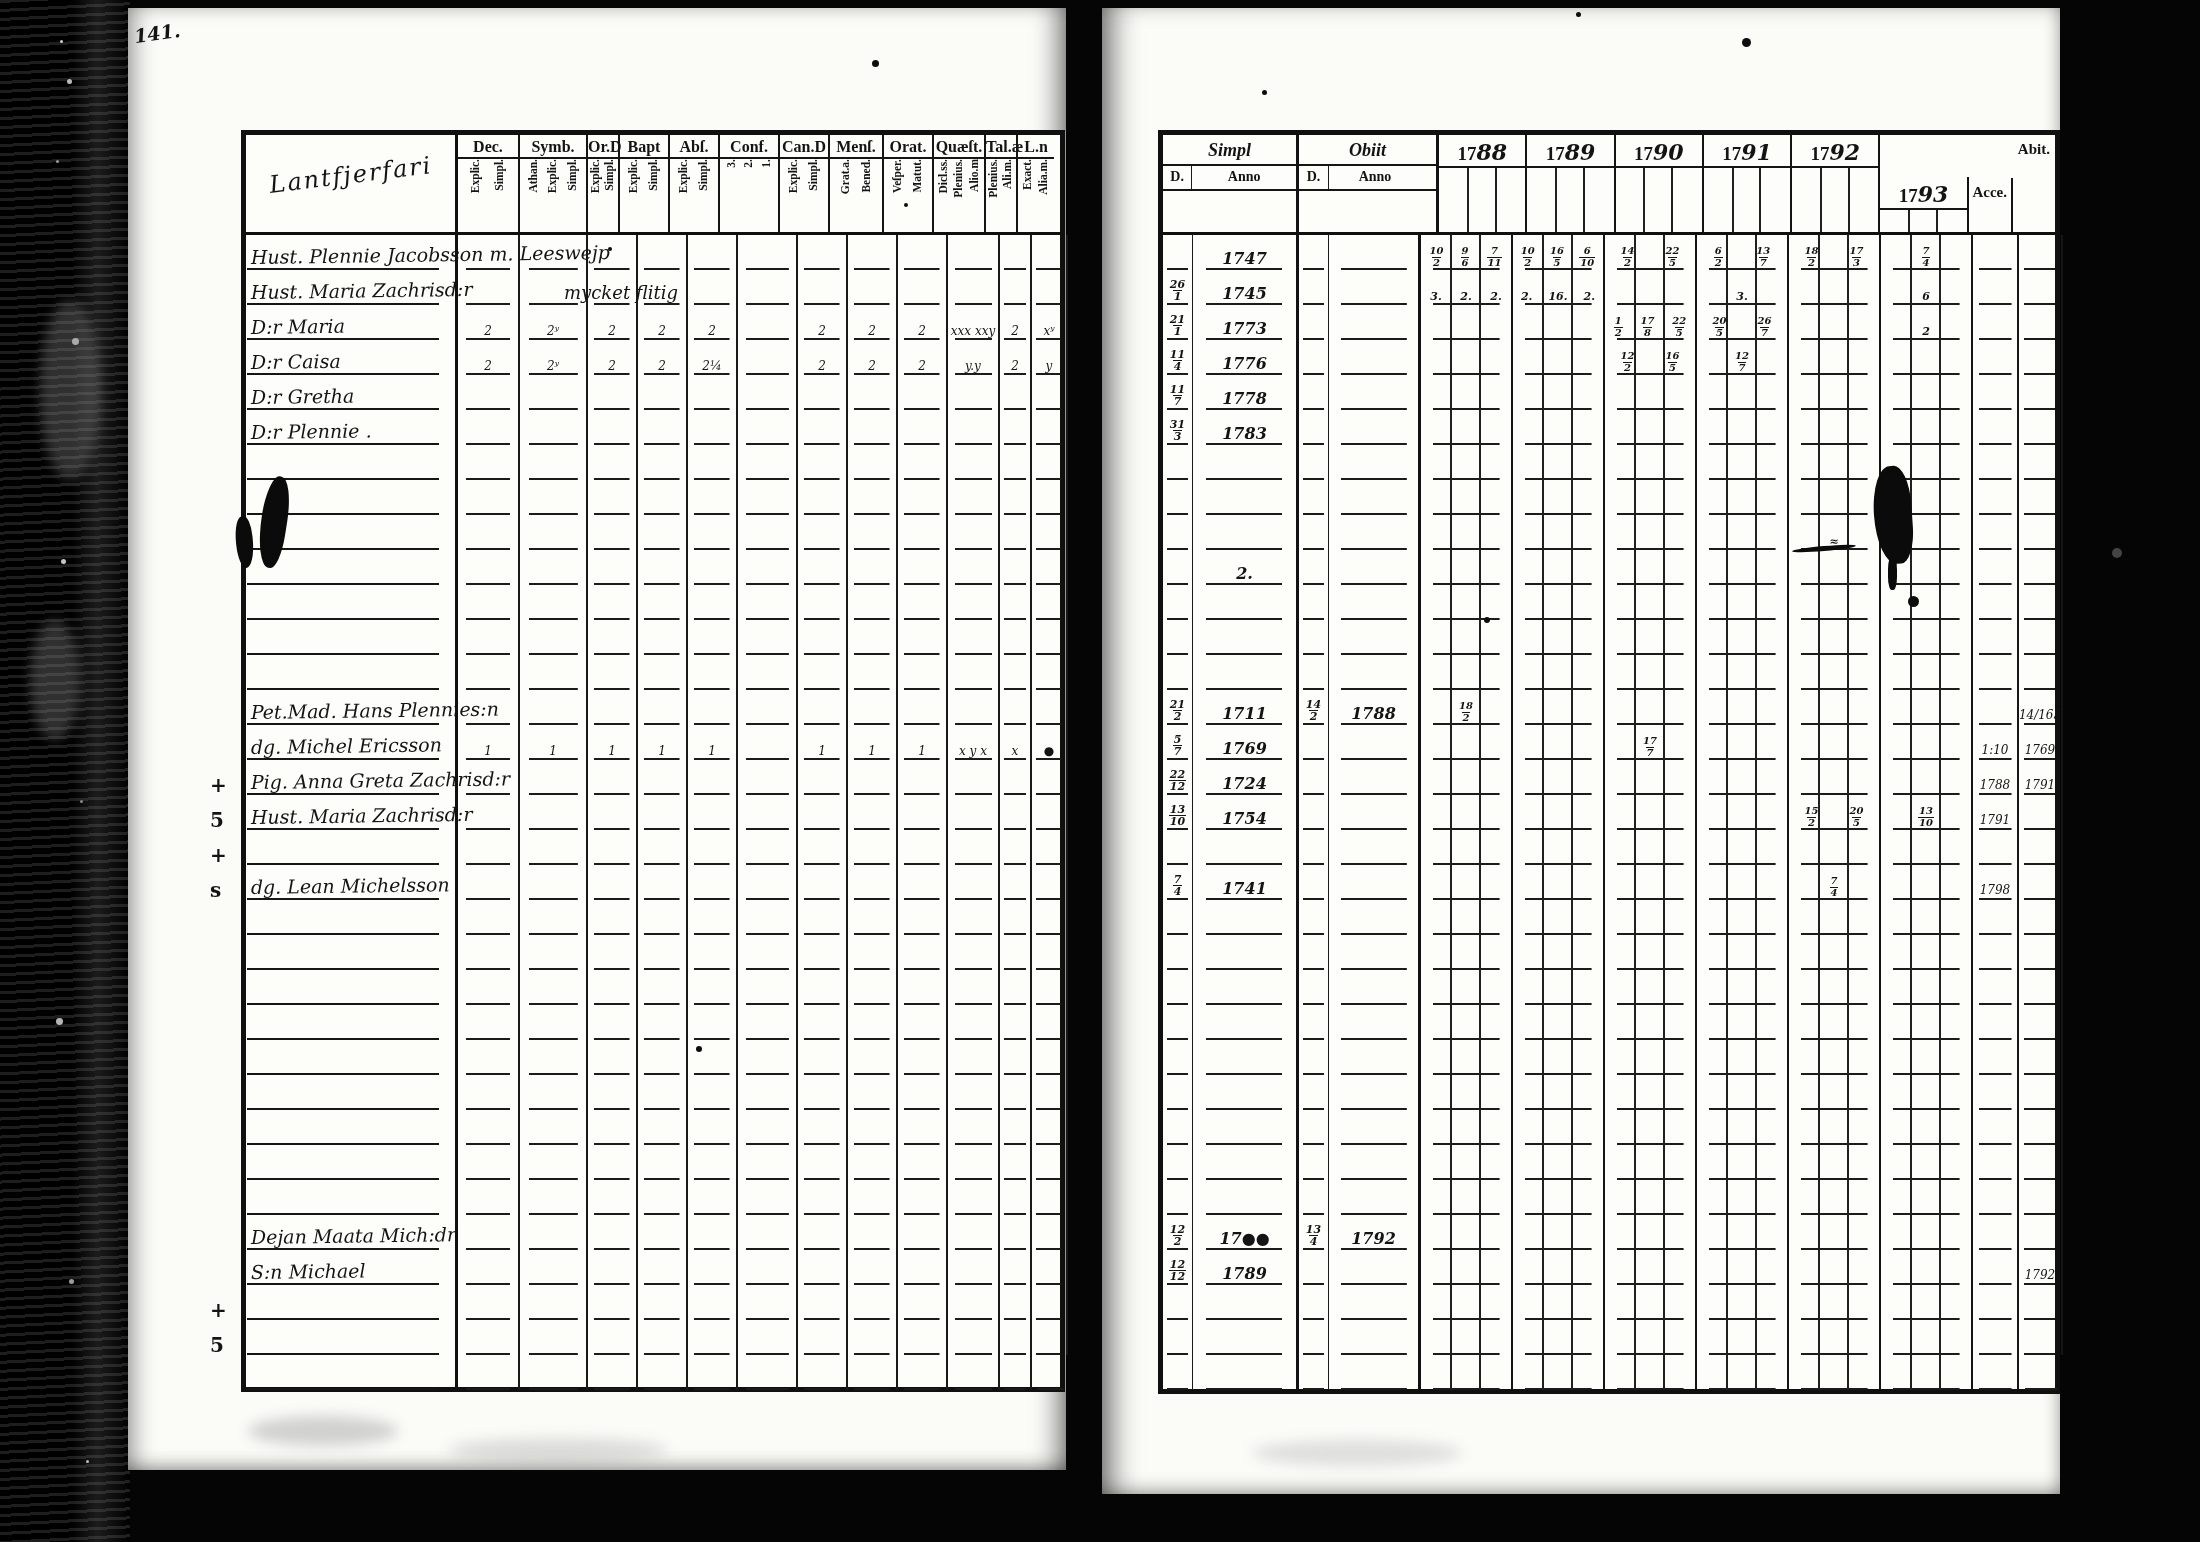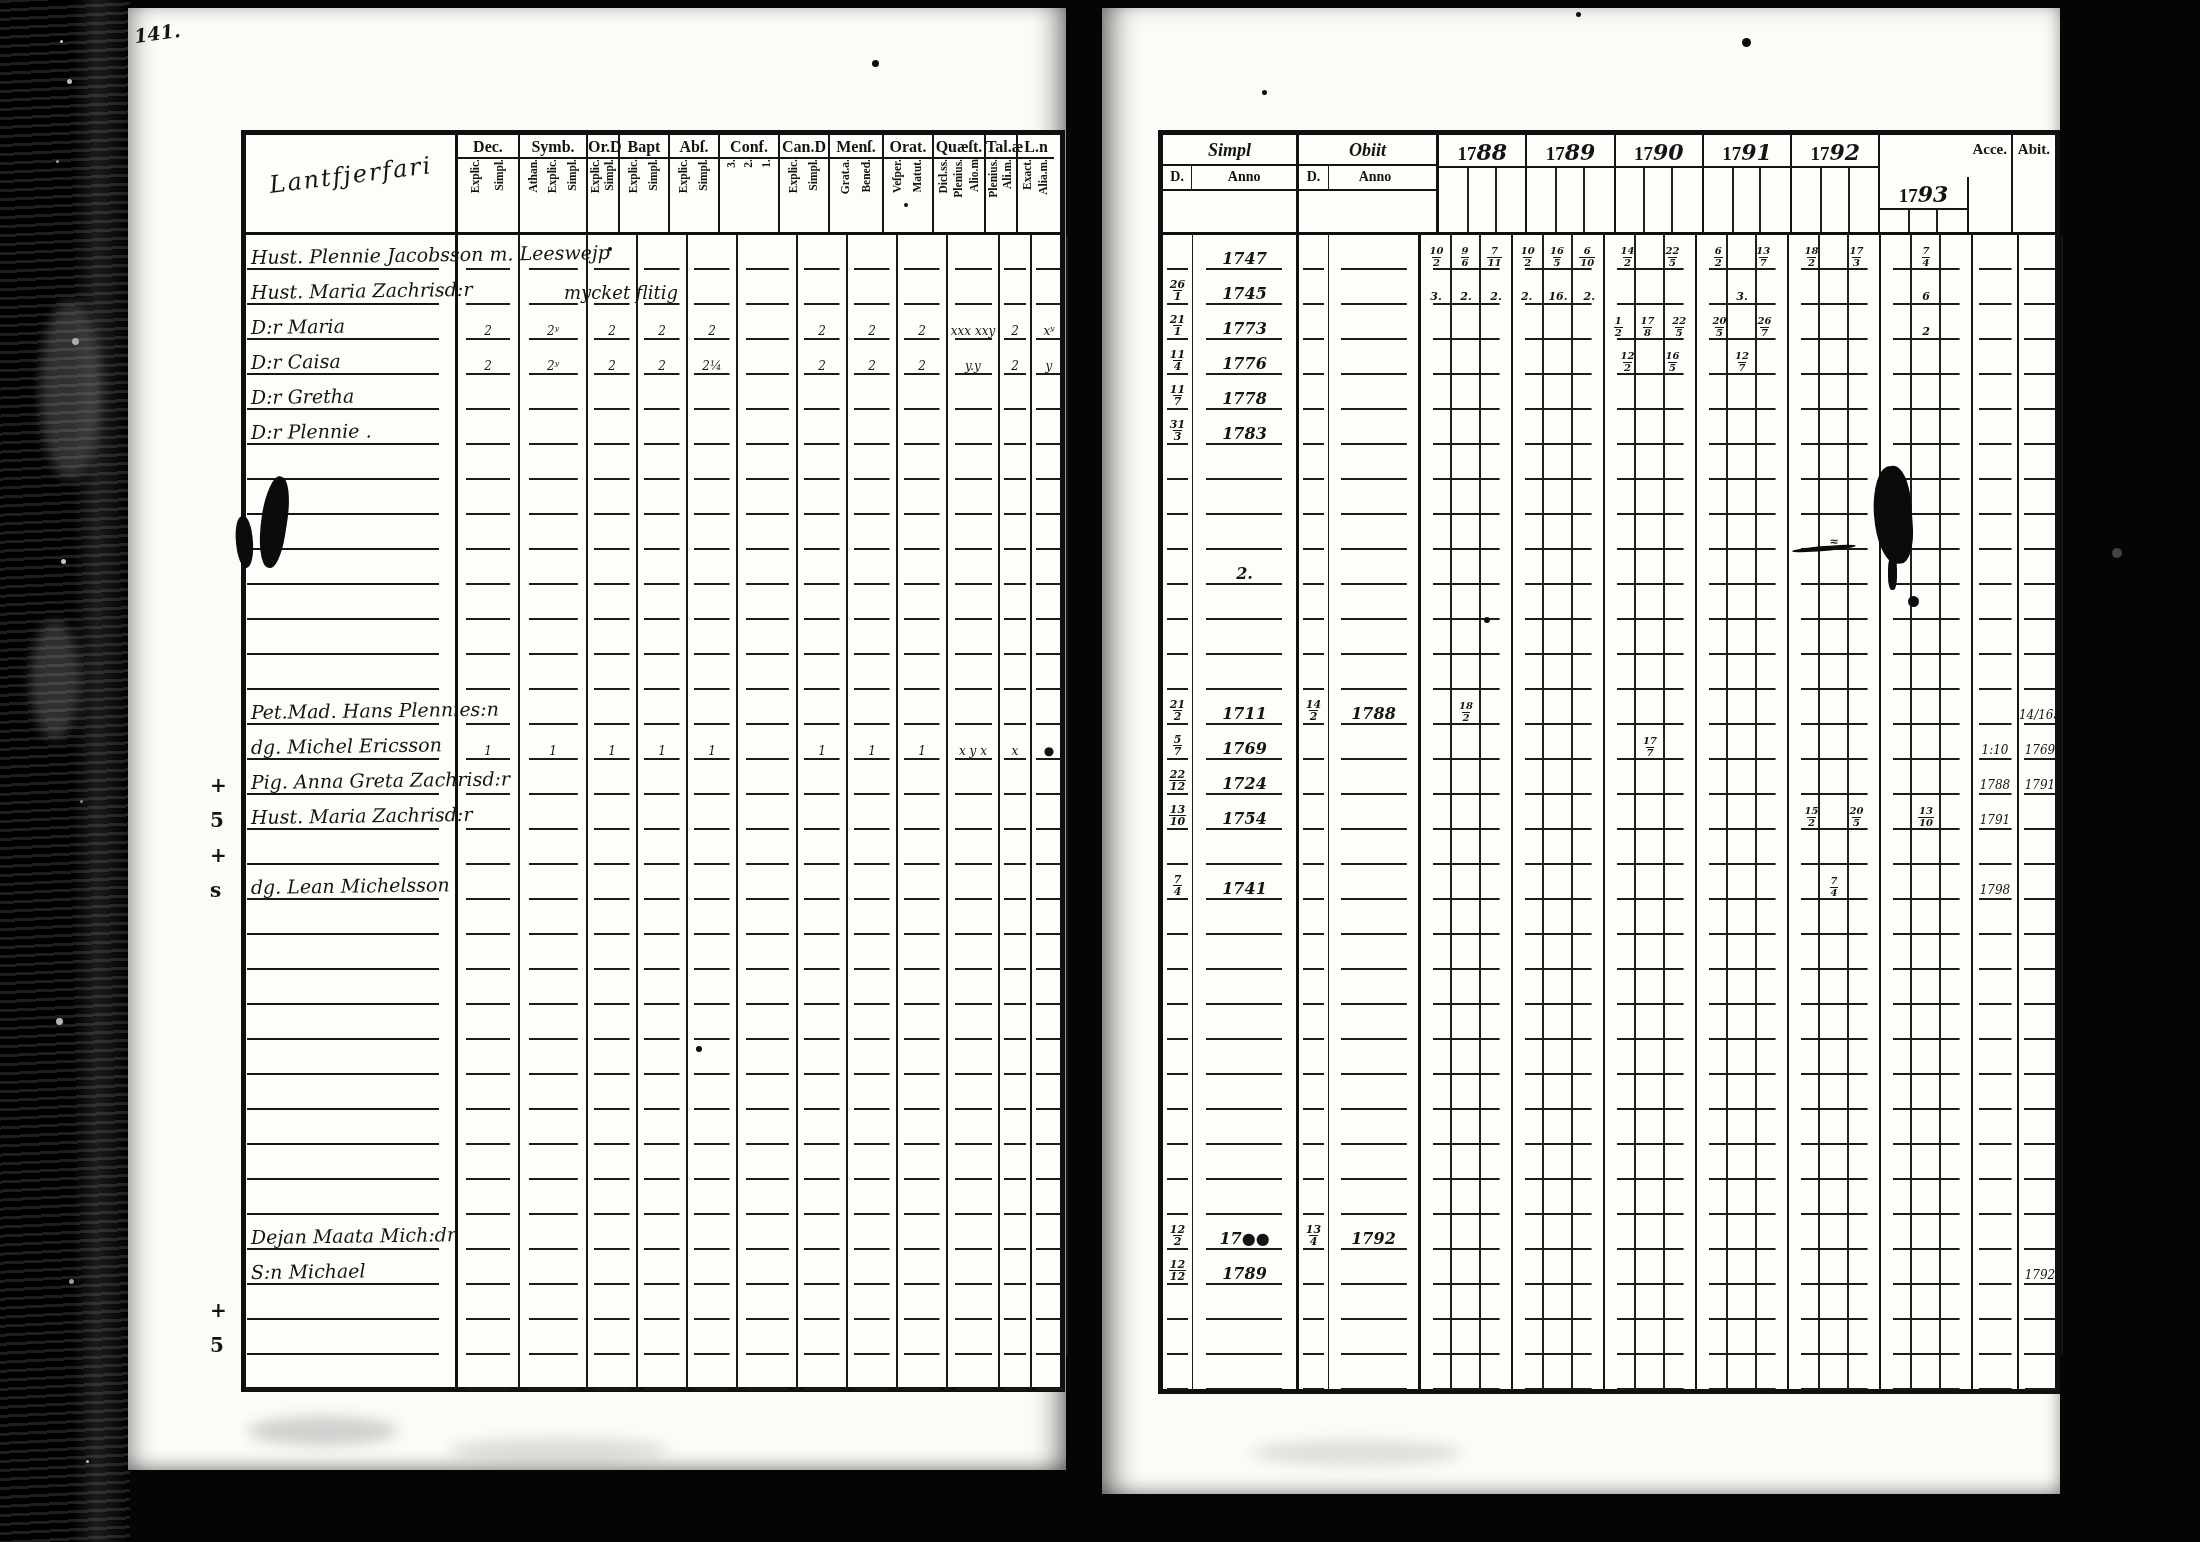--- a/index.html
+++ b/index.html
@@ -701,21 +701,21 @@
             <div class="ylines"></div>
           </div>
           <div class="ycell-h" style="width: 92px;">
             <div class="yr-lab"><span class="yr-pre">17</span><span class="yr-scr">92</span></div>
             <div class="ylines"></div>
           </div>
           <div class="ycell-h" style="width: 92px; margin-top: 42px;">
             <div class="yr-lab"><span class="yr-pre">17</span><span class="yr-scr">93</span></div>
             <div class="ylines"></div>
           </div>
-          <div class="hcell" style="width: 46px;">
+          <div class="hcell" style="width: 46px; margin-top: 43px;">
             <div class="small-h">Acce.</div>
           </div>
           <div class="hcell" style="width: 44px; border-right: none;">
             <div class="small-h">Abit.</div>
           </div>
         </div>
       <div class="tbody" id="rt-body" style="grid-template-columns: 30px 106px 30px 92px 92px 92px 92px 92px 92px 92px 46px 44px;">
           <div class="cell dcell"></div>
           <div class="cell acell">1747</div>
           <div class="cell dcell"></div>

